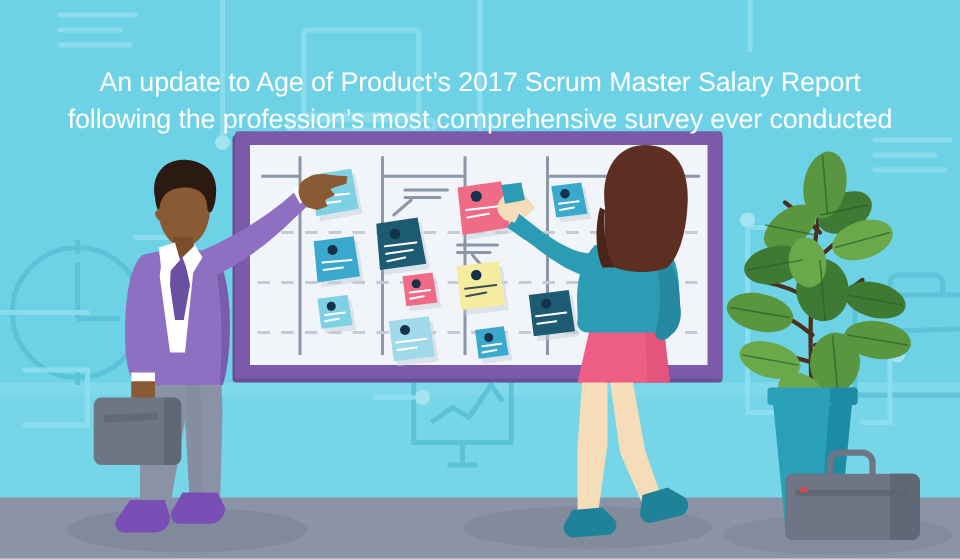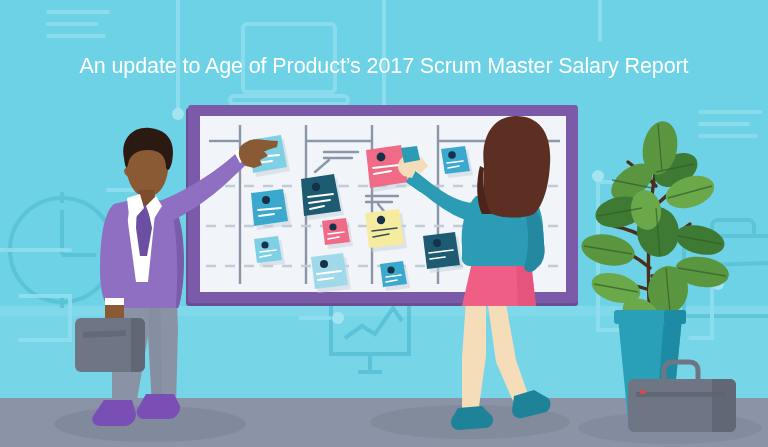--- a/index.html
+++ b/index.html
@@ -414,15 +414,16 @@
       <path d="M 664 380 L 664 370 a 8 8 0 0 1 8 -8 L 690 362 a 8 8 0 0 1 8 8 L 698 380" fill="none" stroke="#6e7685" stroke-width="5"></path>
       <path d="M 634 379 L 730 379 a 6 6 0 0 1 6 6 L 736 426 a 6 6 0 0 1 -6 6 L 634 432 a 6 6 0 0 1 -6 -6 L 628 385 a 6 6 0 0 1 6 -6 Z" fill="#6e7685"></path>
       <path d="M 712 379 L 730 379 a 6 6 0 0 1 6 6 L 736 426 a 6 6 0 0 1 -6 6 L 712 432 Z" fill="#606876"></path>
       <path d="M 636 392 L 726 392 L 726 397 L 636 397 Z" fill="#5c6472" opacity="0.75"></path>
       <rect x="640" y="390" width="6" height="4" rx="1" fill="#d04c4c"></rect>
     </g>
   </svg>
 
   <div class="headline-wrap">
     <span class="headline-line">An update to Age of Product’s 2017 Scrum Master Salary Report</span>
+    <span class="headline-line">following the profession’s most comprehensive survey ever conducted</span>
   </div>
 
 </div>
 
 </body></html>

